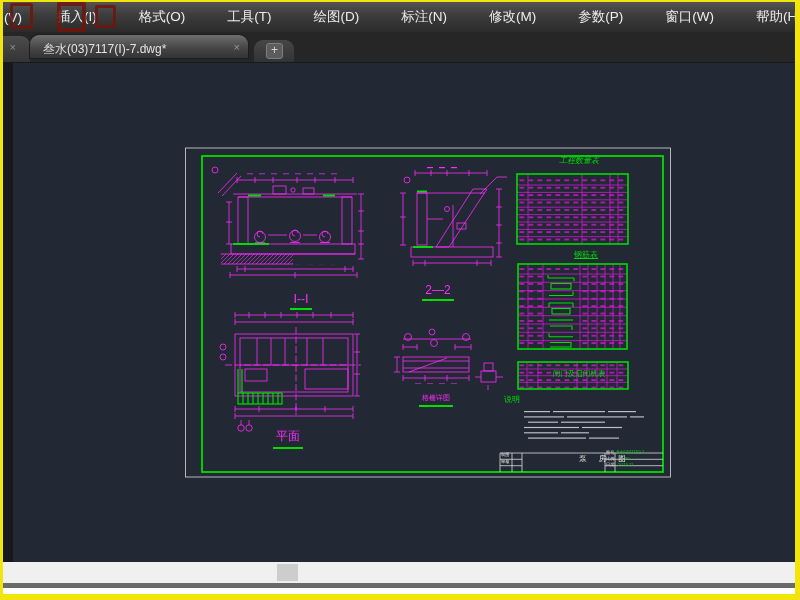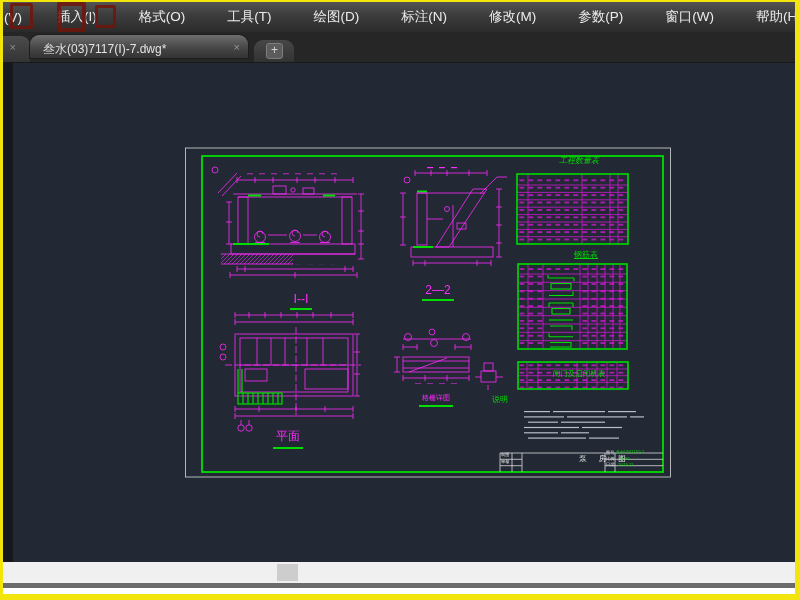--- a/index.html
+++ b/index.html
@@ -280,21 +280,21 @@
 
     <div class="overlay">
       <div class="lab" style="left:280px;top:229px;width:36px;"><span class="ul">Ⅰ--Ⅰ</span></div>
       <div class="lab" style="left:417px;top:220px;width:36px;"><span class="ul">2—2</span></div>
       <div class="lab" style="left:267px;top:365px;width:36px;"><span class="ul">平面</span></div>
       <div class="lab" style="left:408px;top:330px;width:50px;font-size:7px;"><span class="ul">格栅详图</span></div>
 
       <div class="glab" style="left:533px;top:92px;width:86px;font-style:italic;">工程数量表</div>
       <div class="glab" style="left:540px;top:186px;width:86px;text-decoration:underline;">钢筋表</div>
       <div class="glab" style="left:533px;top:286px;width:86px;font-size:7.5px;margin-top:20px;">闸门及启闭机表</div>
-      <div class="glab" style="left:489px;top:331px;text-align:right;">说明</div>
+      <div class="glab" style="left:501px;top:331px;text-align:right;">说明</div>
 
       <div class="wlab" style="left:519px;top:391px;width:86px;font-size:7.5px;letter-spacing:5px;text-align:center;padding-left:40px;">泵 房 图</div>
       <div class="wlab" style="left:498px;top:389px;font-size:4.2px;">制图</div>
       <div class="wlab" style="left:498px;top:395.5px;font-size:4.2px;">审核</div>
       <div class="wlab" style="left:603px;top:386.5px;font-size:4.2px;">图号</div>
       <div class="gval" style="left:613px;top:387px;font-size:3.6px;">叁水(03)7117(Ⅰ)-7</div>
       <div class="wlab" style="left:603px;top:392.8px;font-size:4.2px;">比例</div>
       <div class="gval" style="left:618px;top:392.8px;font-size:4.4px;">1:50</div>
       <div class="wlab" style="left:603px;top:399.2px;font-size:4.2px;">日期</div>
       <div class="gval" style="left:615px;top:399.2px;font-size:4.4px;">2013.11</div>

